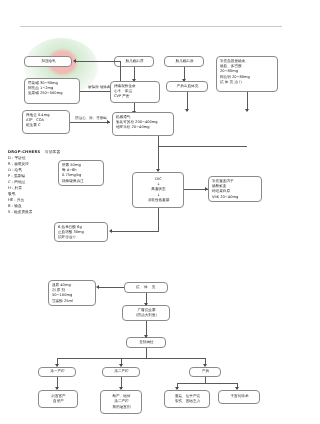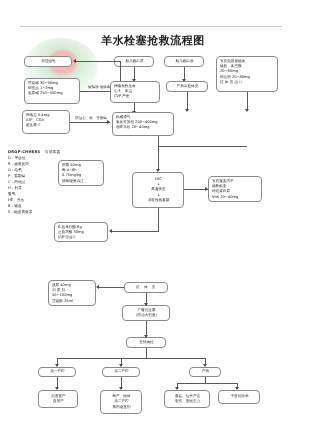--- a/index.html
+++ b/index.html
@@ -54,21 +54,20 @@
   .freelabel{position:absolute;font-size:3.5px;line-height:1.4;color:#262626;white-space:nowrap;text-align:center;}
 </style>
 </head>
 <body>
 
 <div id="page">
 
   <div class="rule"></div>
   <div class="watermark"></div>
 
-  <div class="title">羊水栓塞抢救流程图</div>
 
   <div class="box c" style="left:24px;top:56px;width:48px;height:11px;">
     <span class="ln">加压给氧</span>
   </div>
 
   <div class="box c" style="left:114px;top:56px;width:40px;height:11px;">
     <span class="ln">胎儿娩出前</span>
   </div>
 
   <div class="box c" style="left:164px;top:56px;width:40px;height:11px;">

